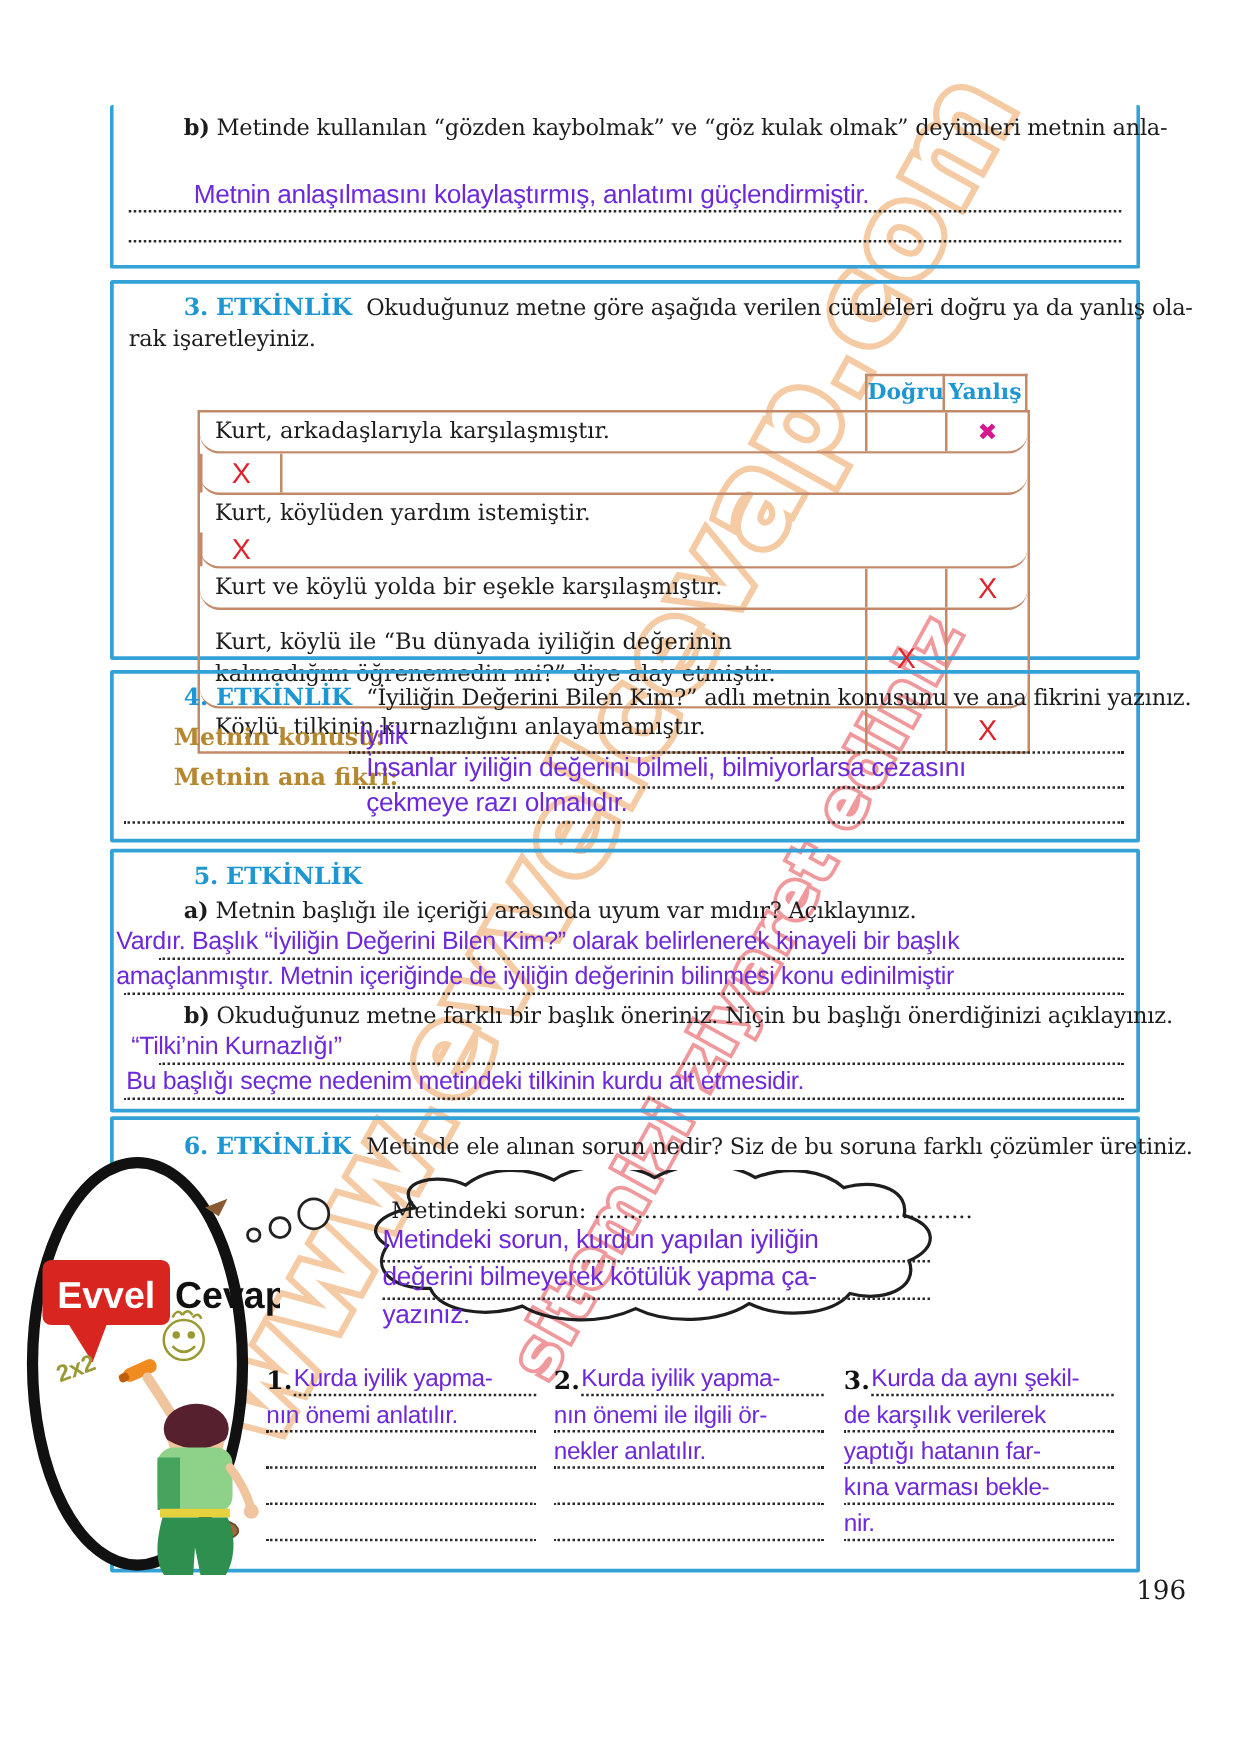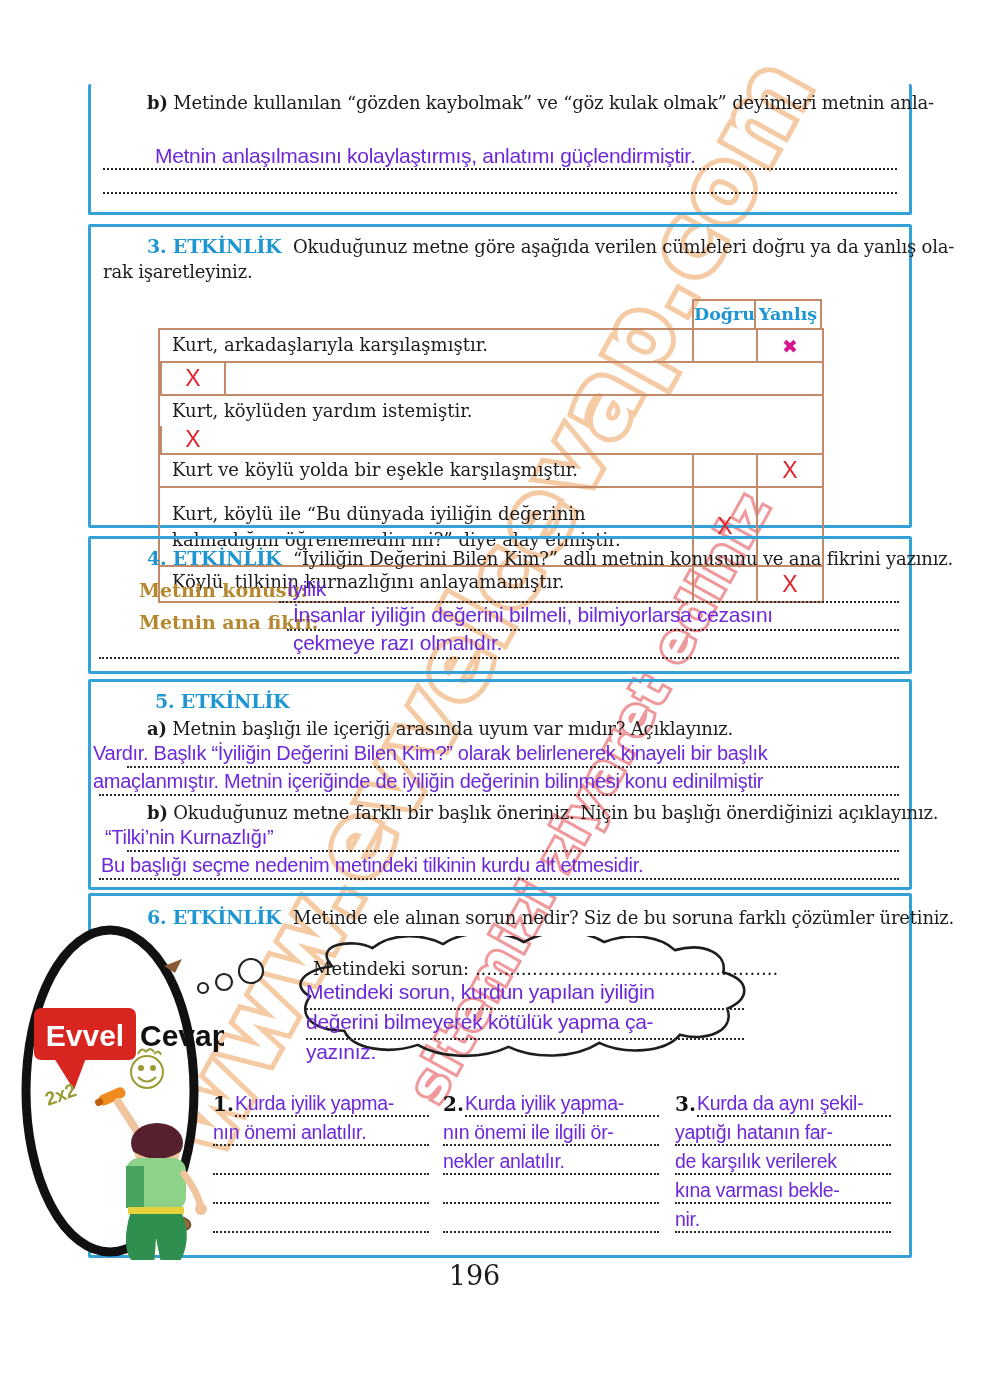--- a/index.html
+++ b/index.html
@@ -31,39 +31,39 @@
   .gold{color:#b5872e;font-weight:bold;font-size:19px;}
   .dotline{position:absolute;border-bottom:2.5px dotted #2a2a2a;}
   .anstext{position:absolute;font-size:20px;white-space:nowrap;}
   
   .t3{position:absolute;left:67px;top:72px;width:666px;font-size:18px;}
   .t3-head{display:flex;margin-left:534px;}
   .hc{box-sizing:border-box;border:2px solid #c28a68;border-bottom:none;height:29px;line-height:26px;
       text-align:center;color:#1d96d2;font-weight:bold;font-size:17.5px;}
   .hc.d{width:64px;} .hc.y{width:66px;border-left:none;}
   .t3-body{border:2px solid #c28a68;}
-  .t3-row{display:flex;border-bottom:2px solid #c28a68;}
+  .t3-row{display:flex;border-bottom:2px solid #c28a68;border-radius:16px;}
   .t3-row:last-child{border-bottom:none;}
   .cell-t{box-sizing:border-box;width:532px;padding:2px 8px 2px 12px;line-height:26px;}
   .cell-d,.cell-y{box-sizing:border-box;border-left:2px solid #c28a68;display:flex;align-items:center;justify-content:center;}
   .cell-d{width:64px;} .cell-y{width:66px;}
   .markX{color:#e0232a;font-family:"Liberation Sans",sans-serif;font-size:23px;}
   .markM{color:#d6178e;font-family:"DejaVu Sans",sans-serif;font-weight:bold;font-size:19px;}
   
   .cloud-label{position:absolute;left:222px;top:62px;font-size:18px;white-space:nowrap;}
   .cloudline{position:absolute;left:215px;width:438px;font-size:21px;}
   .cl-dot{border-bottom:2.5px dotted #2a2a2a;}
   .col{position:absolute;top:192px;width:216px;}
   #col1{left:122px;} #col2{left:352px;} #col3{left:584px;}
   .col .num{position:absolute;left:0;top:4px;font-weight:bold;font-size:20px;color:#111;}
   .cline{height:29px;line-height:31px;border-bottom:2.5px dotted #2a2a2a;box-sizing:border-box;
          font-size:19.5px;white-space:nowrap;overflow:visible;}
   .cline.first{margin-left:22px;}
   
-  .pagenum{position:absolute;top:1260px;left:0;width:949px;text-align:center;font-size:27px;}
+  .pagenum{position:absolute;top:1260px;left:0;width:949px;text-align:right;font-size:21px;}
   svg text{font-family:"Liberation Sans",sans-serif;}
 </style>
 </head>
 <body>
 
 <div class="page">
 
   <div class="wm wm-big">www.evvelcevap.com</div>
   <div class="wm wm-pink">sitemizi ziyaret ediniz</div>
 
@@ -224,22 +224,22 @@
       <span class="num">2.</span>
       <div class="cline first red"><span>Kurda iyilik yapma-</span></div>
       <div class="cline red"><span>nın önemi ile ilgili ör-</span></div>
       <div class="cline red"><span>nekler anlatılır.</span></div>
       <div class="cline red"><span></span></div>
       <div class="cline red"><span></span></div>
     </div>
     <div class="col" id="col3">
       <span class="num">3.</span>
       <div class="cline first red"><span>Kurda da aynı şekil-</span></div>
+      <div class="cline red"><span>de karşılık verilerek</span></div>
       <div class="cline red"><span>yaptığı hatanın far-</span></div>
-      <div class="cline red"><span>de karşılık verilerek</span></div>
       <div class="cline red"><span>kına varması bekle-</span></div>
       <div class="cline red"><span>nir.</span></div>
     </div>
   </div>
 
   <svg width="210" height="336" viewBox="0 0 210 336" style="position:absolute;left:14px;top:924px;z-index:5;">
     <ellipse cx="96" cy="167" rx="84" ry="161" fill="#ffffff" stroke="#111111" stroke-width="9"></ellipse>
 
     <path d="M150,42 L168,35 L161,49 Z" fill="#8a5a33"></path>
     <path d="M146,296 q16,-8 28,0 q6,6 -2,10 l-22,2 q-10,-4 -4,-12 Z" fill="#9b6b3f" stroke="#6e4a26" stroke-width="1.5"></path>

